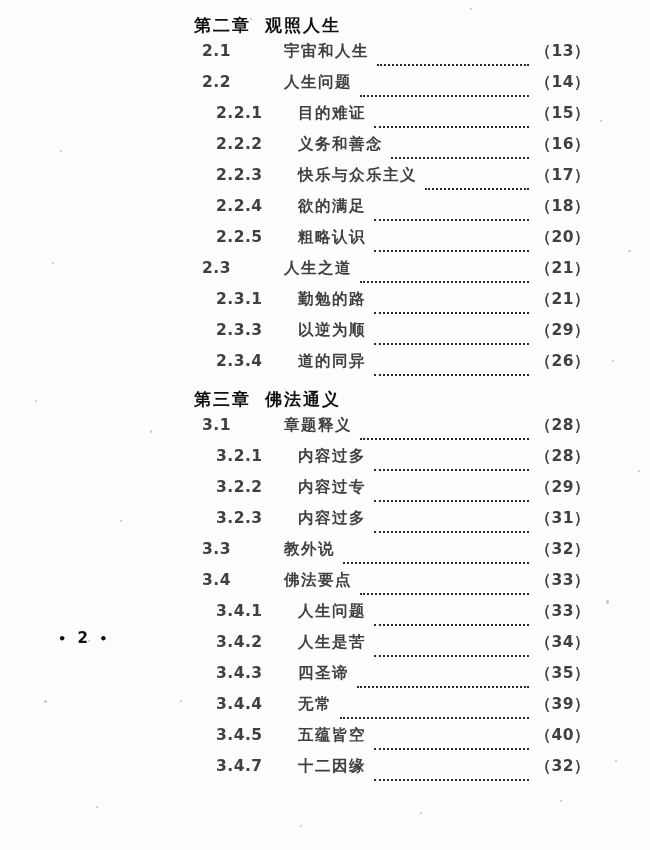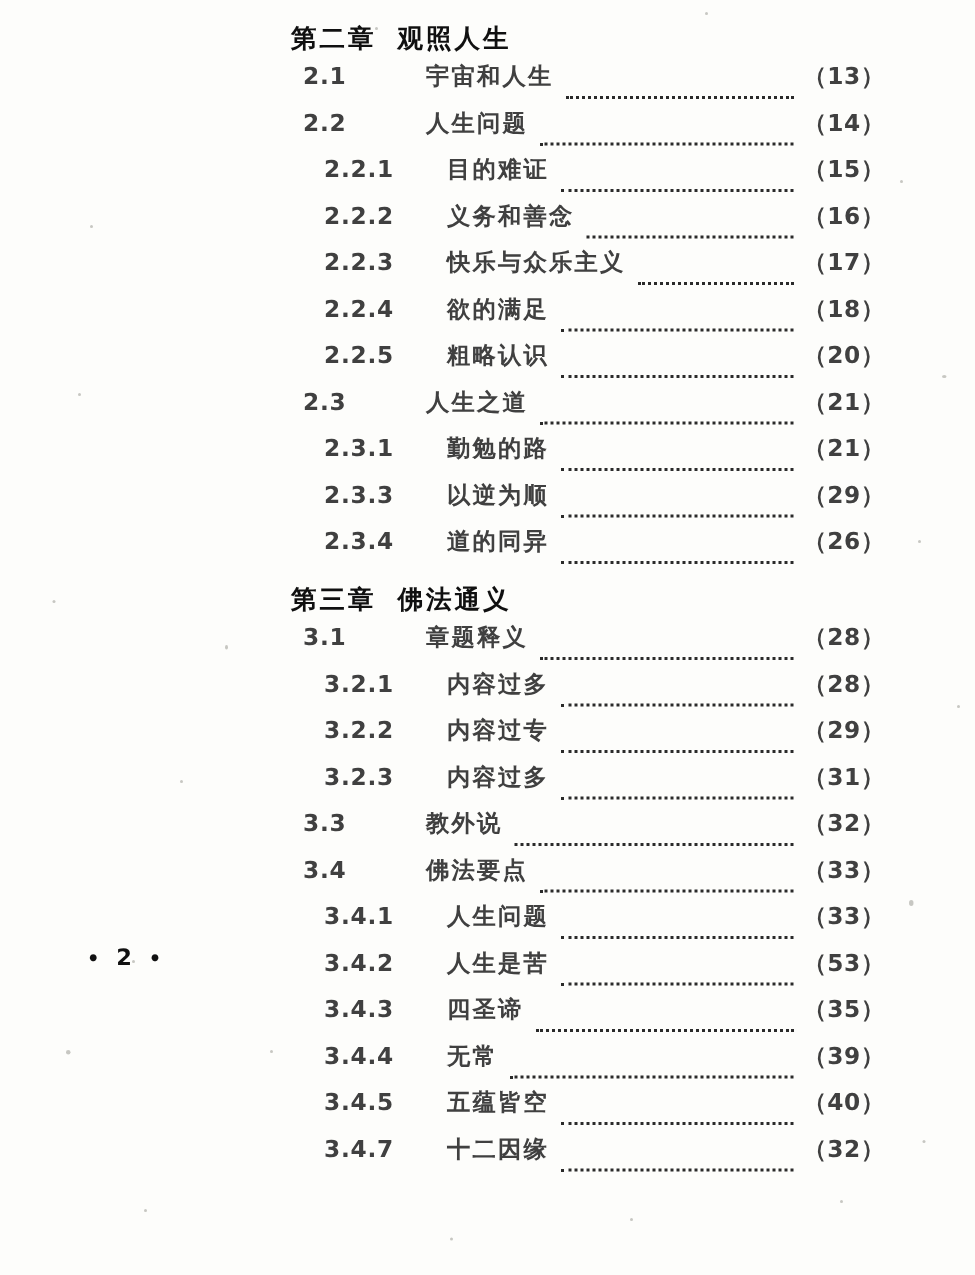--- a/index.html
+++ b/index.html
@@ -208,21 +208,21 @@
       <div class="entry">
         <span class="num lvl2">3.4.1</span>
         <span class="title">人生问题</span>
         <span class="leader"></span>
         <span class="page-no">（33）</span>
       </div>
       <div class="entry">
         <span class="num lvl2">3.4.2</span>
         <span class="title">人生是苦</span>
         <span class="leader"></span>
-        <span class="page-no">（53）</span>
+        <span class="page-no">（34）</span>
       </div>
       <div class="entry">
         <span class="num lvl2">3.4.3</span>
         <span class="title">四圣谛</span>
         <span class="leader"></span>
         <span class="page-no">（35）</span>
       </div>
       <div class="entry">
         <span class="num lvl2">3.4.4</span>
         <span class="title">无常</span>

